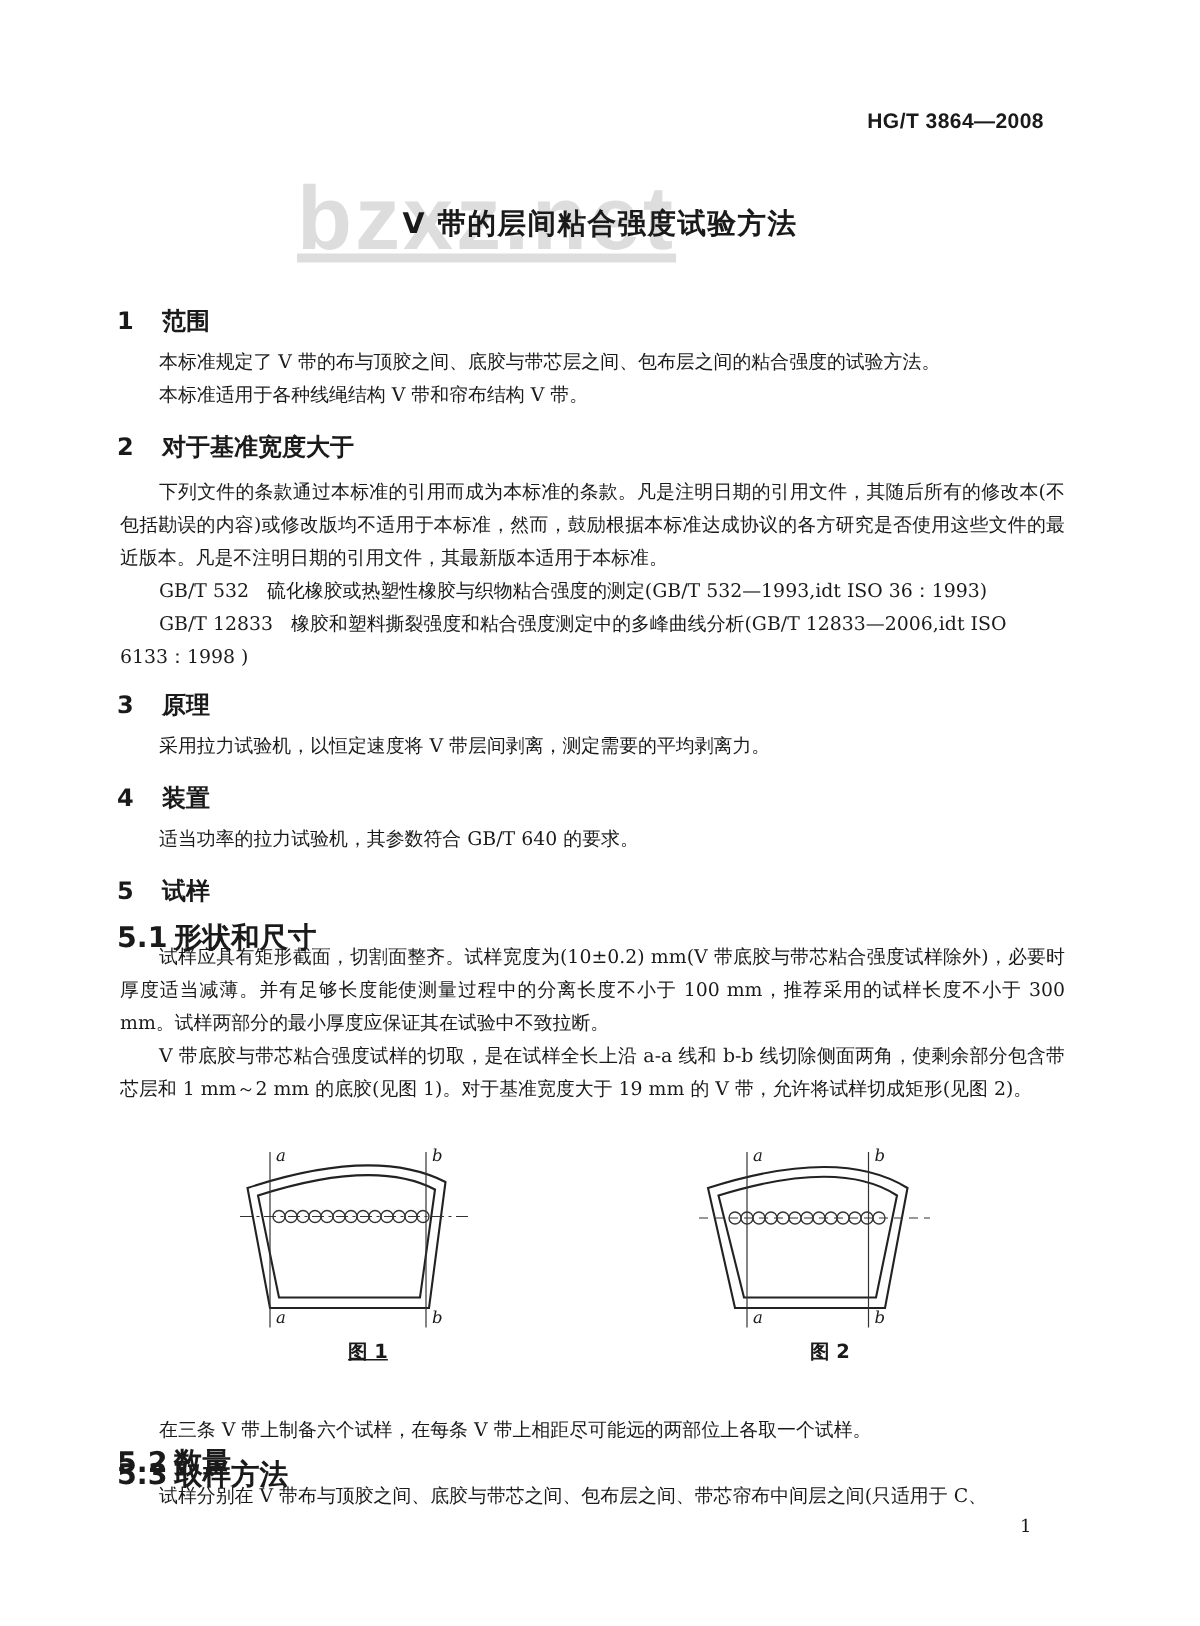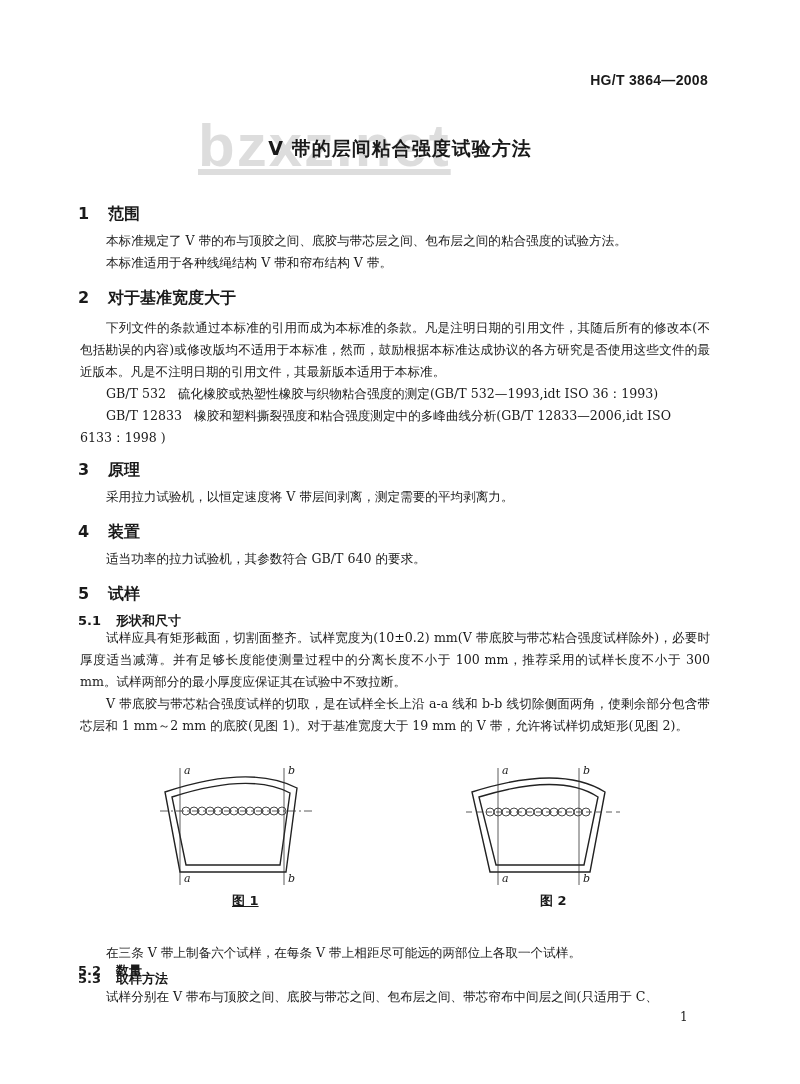--- a/index.html
+++ b/index.html
@@ -1,38 +1,38 @@
 <!DOCTYPE html>
 <html><head>
 <meta charset="utf-8">
 <style>
   html, body { margin: 0; padding: 0; }
   body {
     width: 800px; height: 1084px; background: #ffffff; position: relative; overflow: hidden;
     font-family: "DejaVu Serif", "Liberation Serif", serif; color: #1a1a1a;
   }
   .std-code {
-    position: absolute; right: 92px; top: 72px;
+    position: absolute; right: 104px; top: 72px;
     font-family: "Liberation Sans", "DejaVu Sans", sans-serif; font-weight: bold; font-size: 14px; letter-spacing: 0.3px;
   }
   .title {
     position: absolute; left: 0; width: 800px; top: 136px; text-align: center;
     font-family: "DejaVu Sans", sans-serif; font-weight: bold; font-size: 19px; letter-spacing: 1px;
   }
   .watermark {
     position: absolute; left: 198px; top: 116px;
     font-family: "Liberation Sans", "DejaVu Sans", sans-serif; font-weight: bold; font-size: 60px;
     color: rgba(210,210,210,0.75); letter-spacing: 2px; pointer-events: none; line-height: 1; text-decoration: underline;
   }
   .h1 {
     position: absolute; left: 78px; font-family: "DejaVu Sans", sans-serif; font-weight: bold; font-size: 16px;
   }
   .h1 .num { display: inline-block; width: 30px; }
   .h2 {
-    position: absolute; left: 78px; font-family: "DejaVu Sans", sans-serif; font-weight: bold; font-size: 13px;
+    position: absolute; left: 78px; font-family: "DejaVu Sans", sans-serif; font-weight: bold; font-size: 19px;
   }
   .h2 .num { display: inline-block; width: 38px; }
   .p {
     position: absolute; left: 80px; width: 630px; font-size: 12.6px; line-height: 22px;
     text-indent: 26px; text-align: justify;
   }
   .ref {
     position: absolute; left: 80px; width: 630px; font-size: 12.6px; line-height: 22px; text-indent: 26px;
   }
   .fig { position: absolute; }

